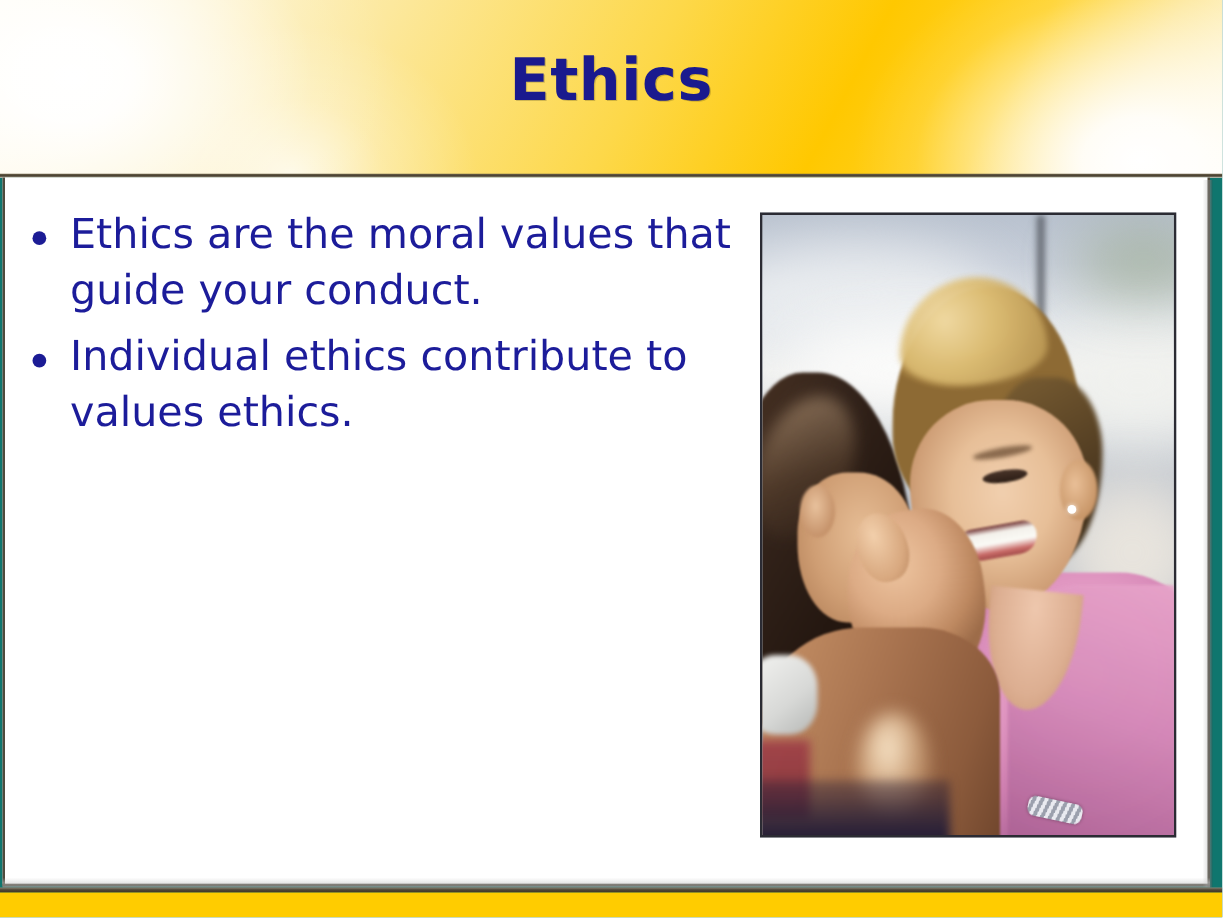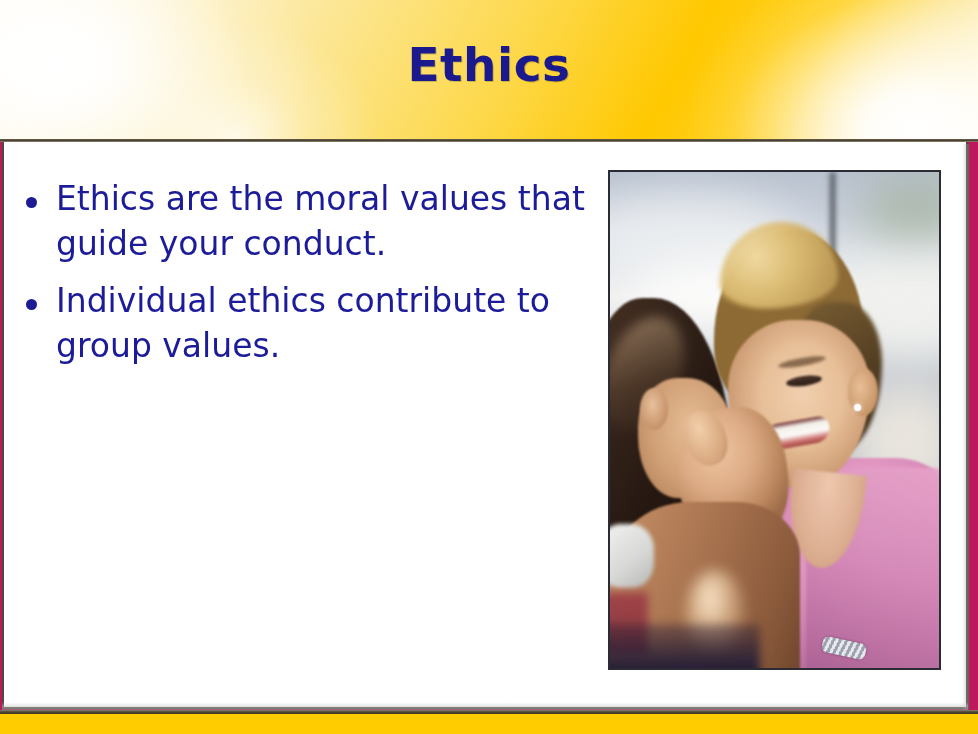--- a/index.html
+++ b/index.html
@@ -9,21 +9,21 @@
   }
   body {
     font-family: "DejaVu Sans", sans-serif;
   }
 
   #slide {
     position: relative;
     width: 978px;
     height: 734px;
     overflow: hidden;
-    background: #be185d;
+    background: #0f766e;
   }
 
   
   #header {
     position: absolute;
     left: 0;
     top: 0;
     width: 978px;
     height: 142px;
     overflow: hidden;
@@ -122,21 +122,20 @@
   #bullet-list {
     position: absolute;
     left: 22px;
     top: 22px;
     width: 570px;
   }
   .bullet-row {
     display: flex;
     align-items: flex-start;
     margin-bottom: 8px;
-    margin-top: 12px;
   }
   .bullet-marker {
     flex: 0 0 auto;
     width: 30px;
     padding-top: 17px;
     text-align: left;
   }
   .bullet-dot {
     display: inline-block;
     width: 11px;
@@ -517,21 +516,21 @@
         <div class="bullet-marker">
           <span class="bullet-dot"></span>
         </div>
         <div class="bullet-text">Ethics are the moral values that guide your conduct.</div>
       </div>
 
       <div class="bullet-row">
         <div class="bullet-marker">
           <span class="bullet-dot"></span>
         </div>
-        <div class="bullet-text">Individual ethics contribute to group values.</div>
+        <div class="bullet-text">Individual ethics contribute to values ethics.</div>
       </div>
 
 
     </div>
   </div>
 
   <div id="panel-edge-right"></div>
   <div id="panel-edge-bottom"></div>
 
   <div id="photo-frame" title="Two teenage girls outdoors; one leans in and whispers into the other's ear while the listener, wearing a pink v-neck top, laughs; blurred light-gray street background.">

